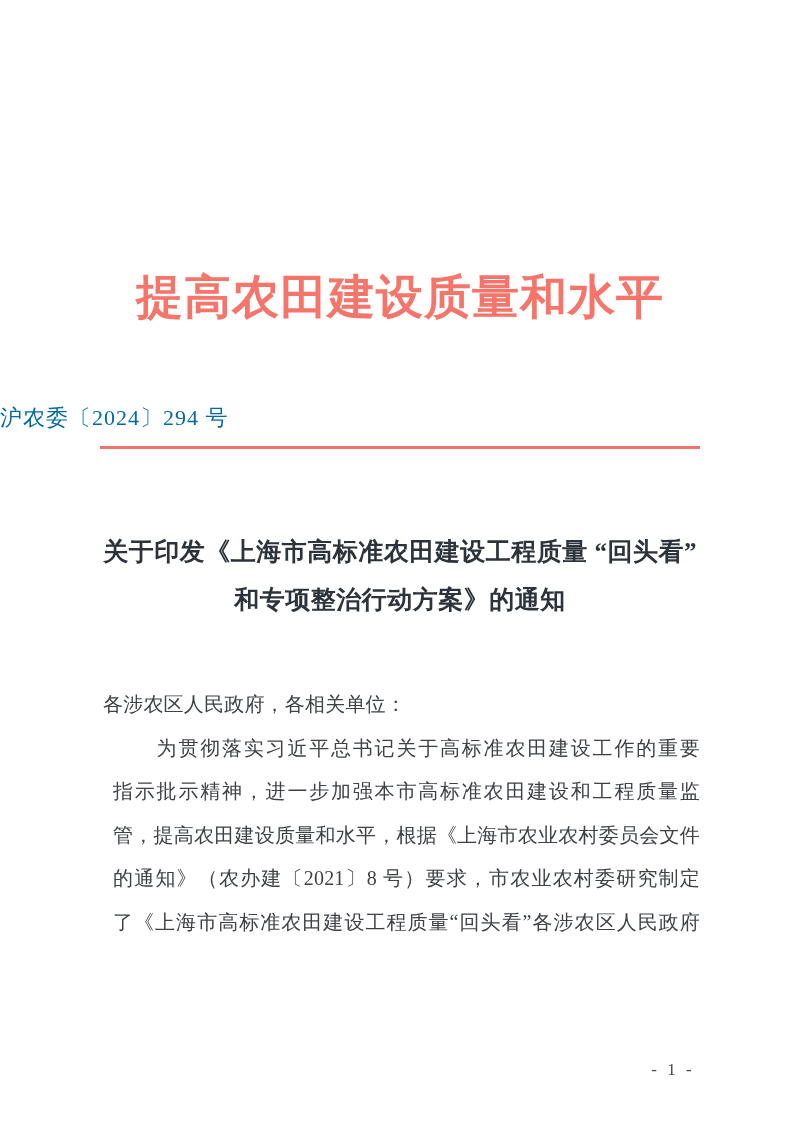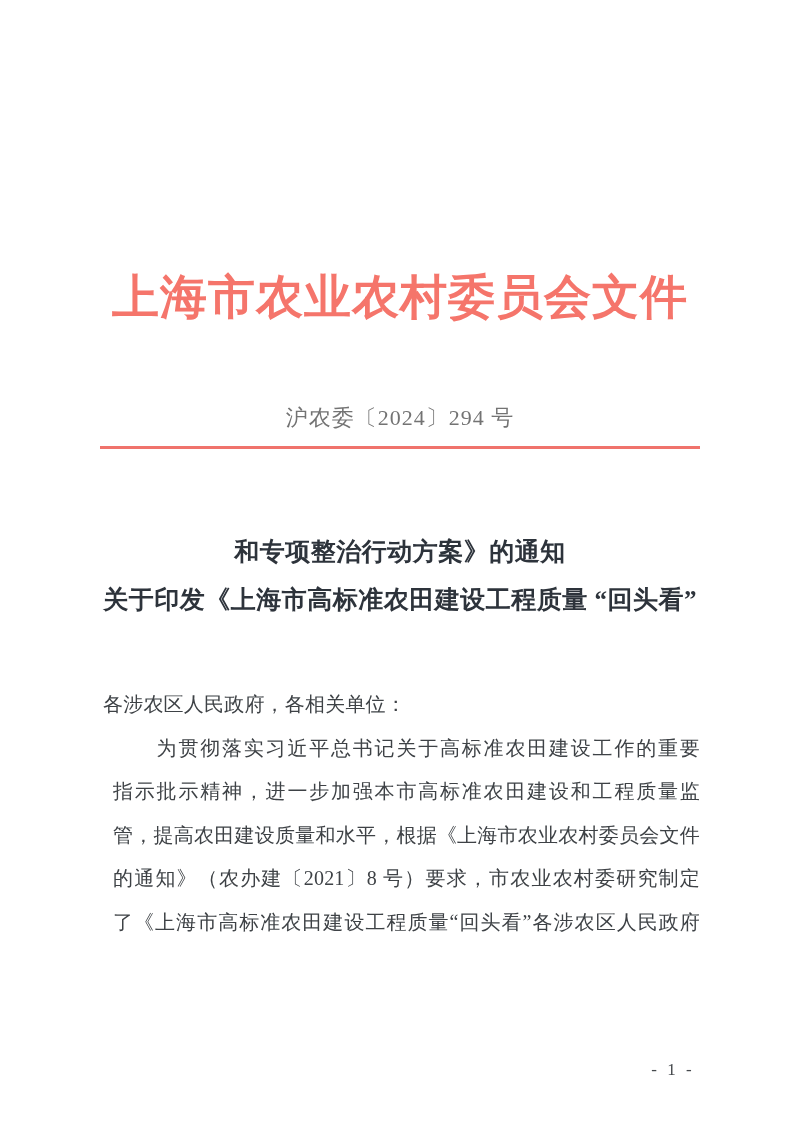--- a/index.html
+++ b/index.html
@@ -26,23 +26,23 @@
     letter-spacing: 1px;
     color: #f5756b;
     line-height: 62px;
     white-space: nowrap;
   }
   .doc-number {
     position: absolute;
     top: 402px;
     left: 0;
     width: 100%;
-    text-align: center;
+    text-align: left;
     font-size: 22px;
-    color: #737373;
+    color: #0369a1;
     line-height: 32px;
     letter-spacing: 1px;
   }
   .red-rule {
     position: absolute;
     top: 446px;
     left: 100px;
     width: 600px;
     height: 3px;
     background: #f0736c;
@@ -89,29 +89,29 @@
     color: #45494d;
     letter-spacing: 3px;
     line-height: 24px;
   }
 </style>
 </head>
 <body>
 
 <div class="page">
 
-  <div class="banner">上海市农业农村委员会文件</div>
+  <div class="banner">提高农田建设质量和水平</div>
 
   <div class="doc-number">沪农委〔2024〕294 号</div>
 
   <div class="red-rule"></div>
 
   <div class="title-block">
+    <div class="title-line">关于印发《上海市高标准农田建设工程质量 “回头看”</div>
     <div class="title-line">和专项整治行动方案》的通知</div>
-    <div class="title-line">关于印发《上海市高标准农田建设工程质量 “回头看”</div>
   </div>
 
   <div class="body-block">
     <div class="body-line salutation">各涉农区人民政府，各相关单位：</div>
     <div class="body-line fill">　　为贯彻落实习近平总书记关于高标准农田建设工作的重要</div>
     <div class="body-line fill">指示批示精神，进一步加强本市高标准农田建设和工程质量监</div>
     <div class="body-line fill">管，提高农田建设质量和水平，根据《上海市农业农村委员会文件</div>
     <div class="body-line fill">的通知》（农办建〔2021〕8 号）要求，市农业农村委研究制定</div>
     <div class="body-line fill">了《上海市高标准农田建设工程质量“回头看”各涉农区人民政府</div>
   </div>

